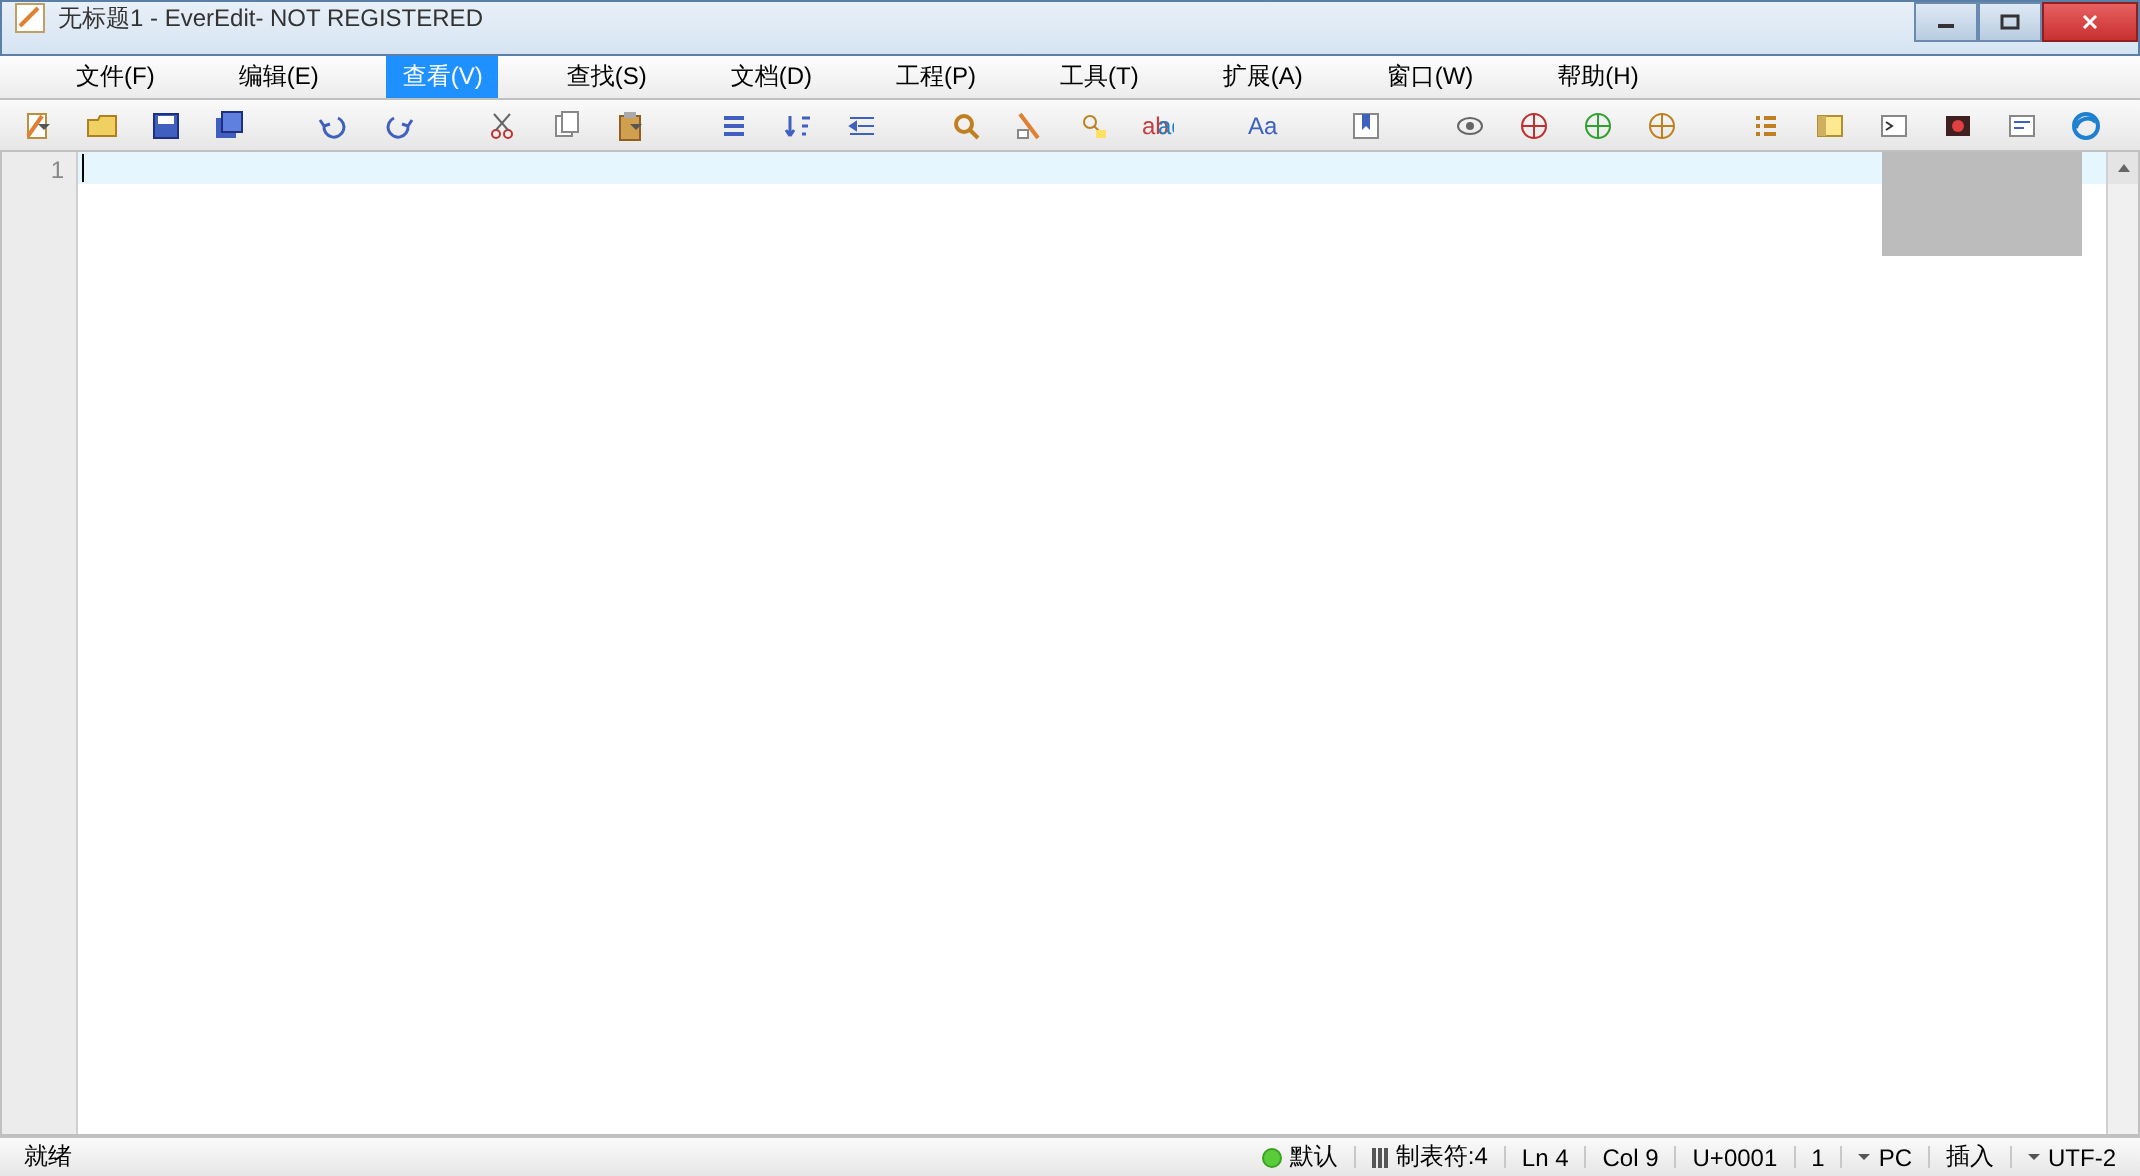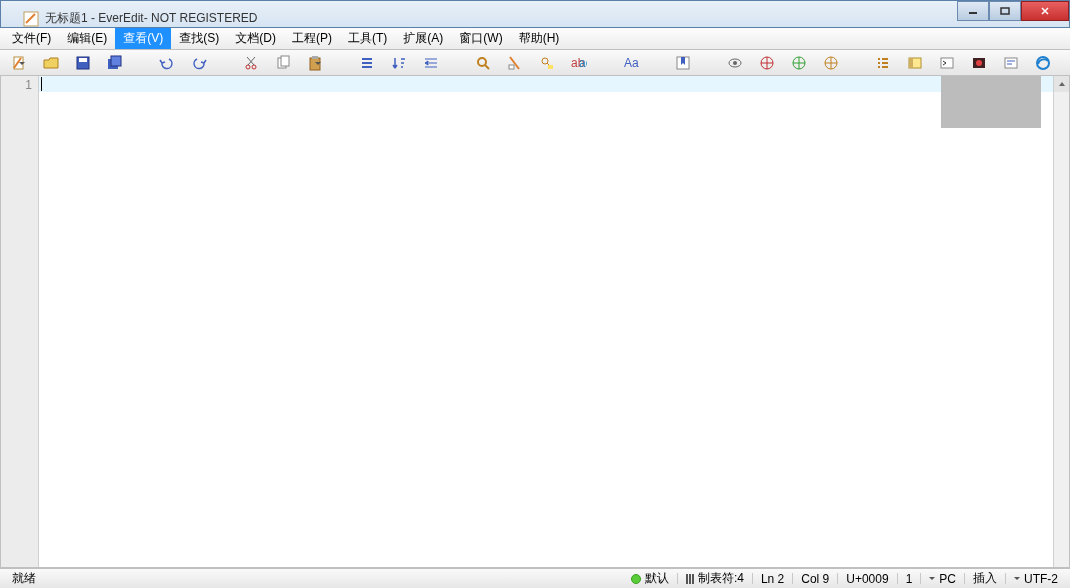--- a/index.html
+++ b/index.html
@@ -1,30 +1,30 @@
 <!DOCTYPE html>
 <html><head>
 <meta charset="utf-8">
 <style>
 * { margin: 0; padding: 0; box-sizing: border-box; font-family: "Microsoft YaHei", Tahoma, sans-serif; font-size: 12px; }
 body { width: 1070px; height: 588px; background: #fff; display: flex; flex-direction: column; overflow: hidden; }
 
 
-.titlebar { height: 28px; background: linear-gradient(#e8f0f8,#d6e4f2); display: flex; align-items: flex-end; border: 1px solid #5a7fa8; padding-left: 16px; }
+.titlebar { height: 28px; background: linear-gradient(#e8f0f8,#d6e4f2); display: flex; align-items: flex-start; border: 1px solid #5a7fa8; }
 .titlebar .tb-icon { width: 16px; height: 16px; margin: 0 6px; }
 .titlebar .tb-title { flex: 1; color: #333; }
 .winbtns { display: flex; height: 100%; }
 .winbtn { width: 32px; height: 20px; margin-top: 0; display: flex; align-items: center; justify-content: center; }
 .winbtn.min, .winbtn.max { background: linear-gradient(#e0e9f5,#b8cce0); border: 1px solid #6a8ab0; }
 .winbtn.close { width: 48px; background: linear-gradient(#e86060,#c83030); border: 1px solid #902020; color: #fff; }
 .winbtn svg { width: 12px; height: 10px; }
 
 
 .menubar { height: 22px; background: linear-gradient(#fdfdfd,#ececec); border-bottom: 1px solid #c0c0c0; display: flex; align-items: stretch; padding-left: 4px; }
-.menuitem { padding: 0 8px; display: flex; align-items: center; cursor: default; }
+.menuitem { padding: 0 8px; display: flex; align-items: center; cursor: default; margin-left: 26px; }
 .menuitem.active { background: #1e90ff; color: #fff; }
 
 
 .toolbar { height: 26px; background: linear-gradient(#fafafa,#e6e6e6); border-bottom: 1px solid #c0c0c0; display: flex; align-items: center; padding: 0 10px; gap: 14px; }
 .tbtn { width: 20px; height: 20px; display: flex; align-items: center; justify-content: center; border: 1px solid transparent; }
 .tbtn.dd { width: 28px; position: relative; }
 .tbtn.dd::after { content: ""; position: absolute; right: 2px; top: 8px; border: 3px solid transparent; border-top-color: #555; }
 .tsep { width: 1px; height: 20px; background: #c0c0c0; margin: 0 3px; }
 .tbtn svg { width: 16px; height: 16px; }
 
@@ -297,23 +297,23 @@
       <span>默认</span>
     </div>
   <div class="seg">
       <span class="bar-ic">
         <i></i>
         <i></i>
         <i></i>
       </span>
       <span>制表符:4</span>
     </div>
-  <div class="seg">Ln 2</div>
+  <div class="seg">Ln 4</div>
   <div class="seg">Col 9</div>
-  <div class="seg">U+0009</div>
+  <div class="seg">U+0001</div>
   <div class="seg">1</div>
   <div class="seg">
       <span class="tri"></span>
       <span>PC</span>
     </div>
   <div class="seg">插入</div>
   <div class="seg">
       <span class="tri"></span>
       <span>UTF-2</span>
     </div>

